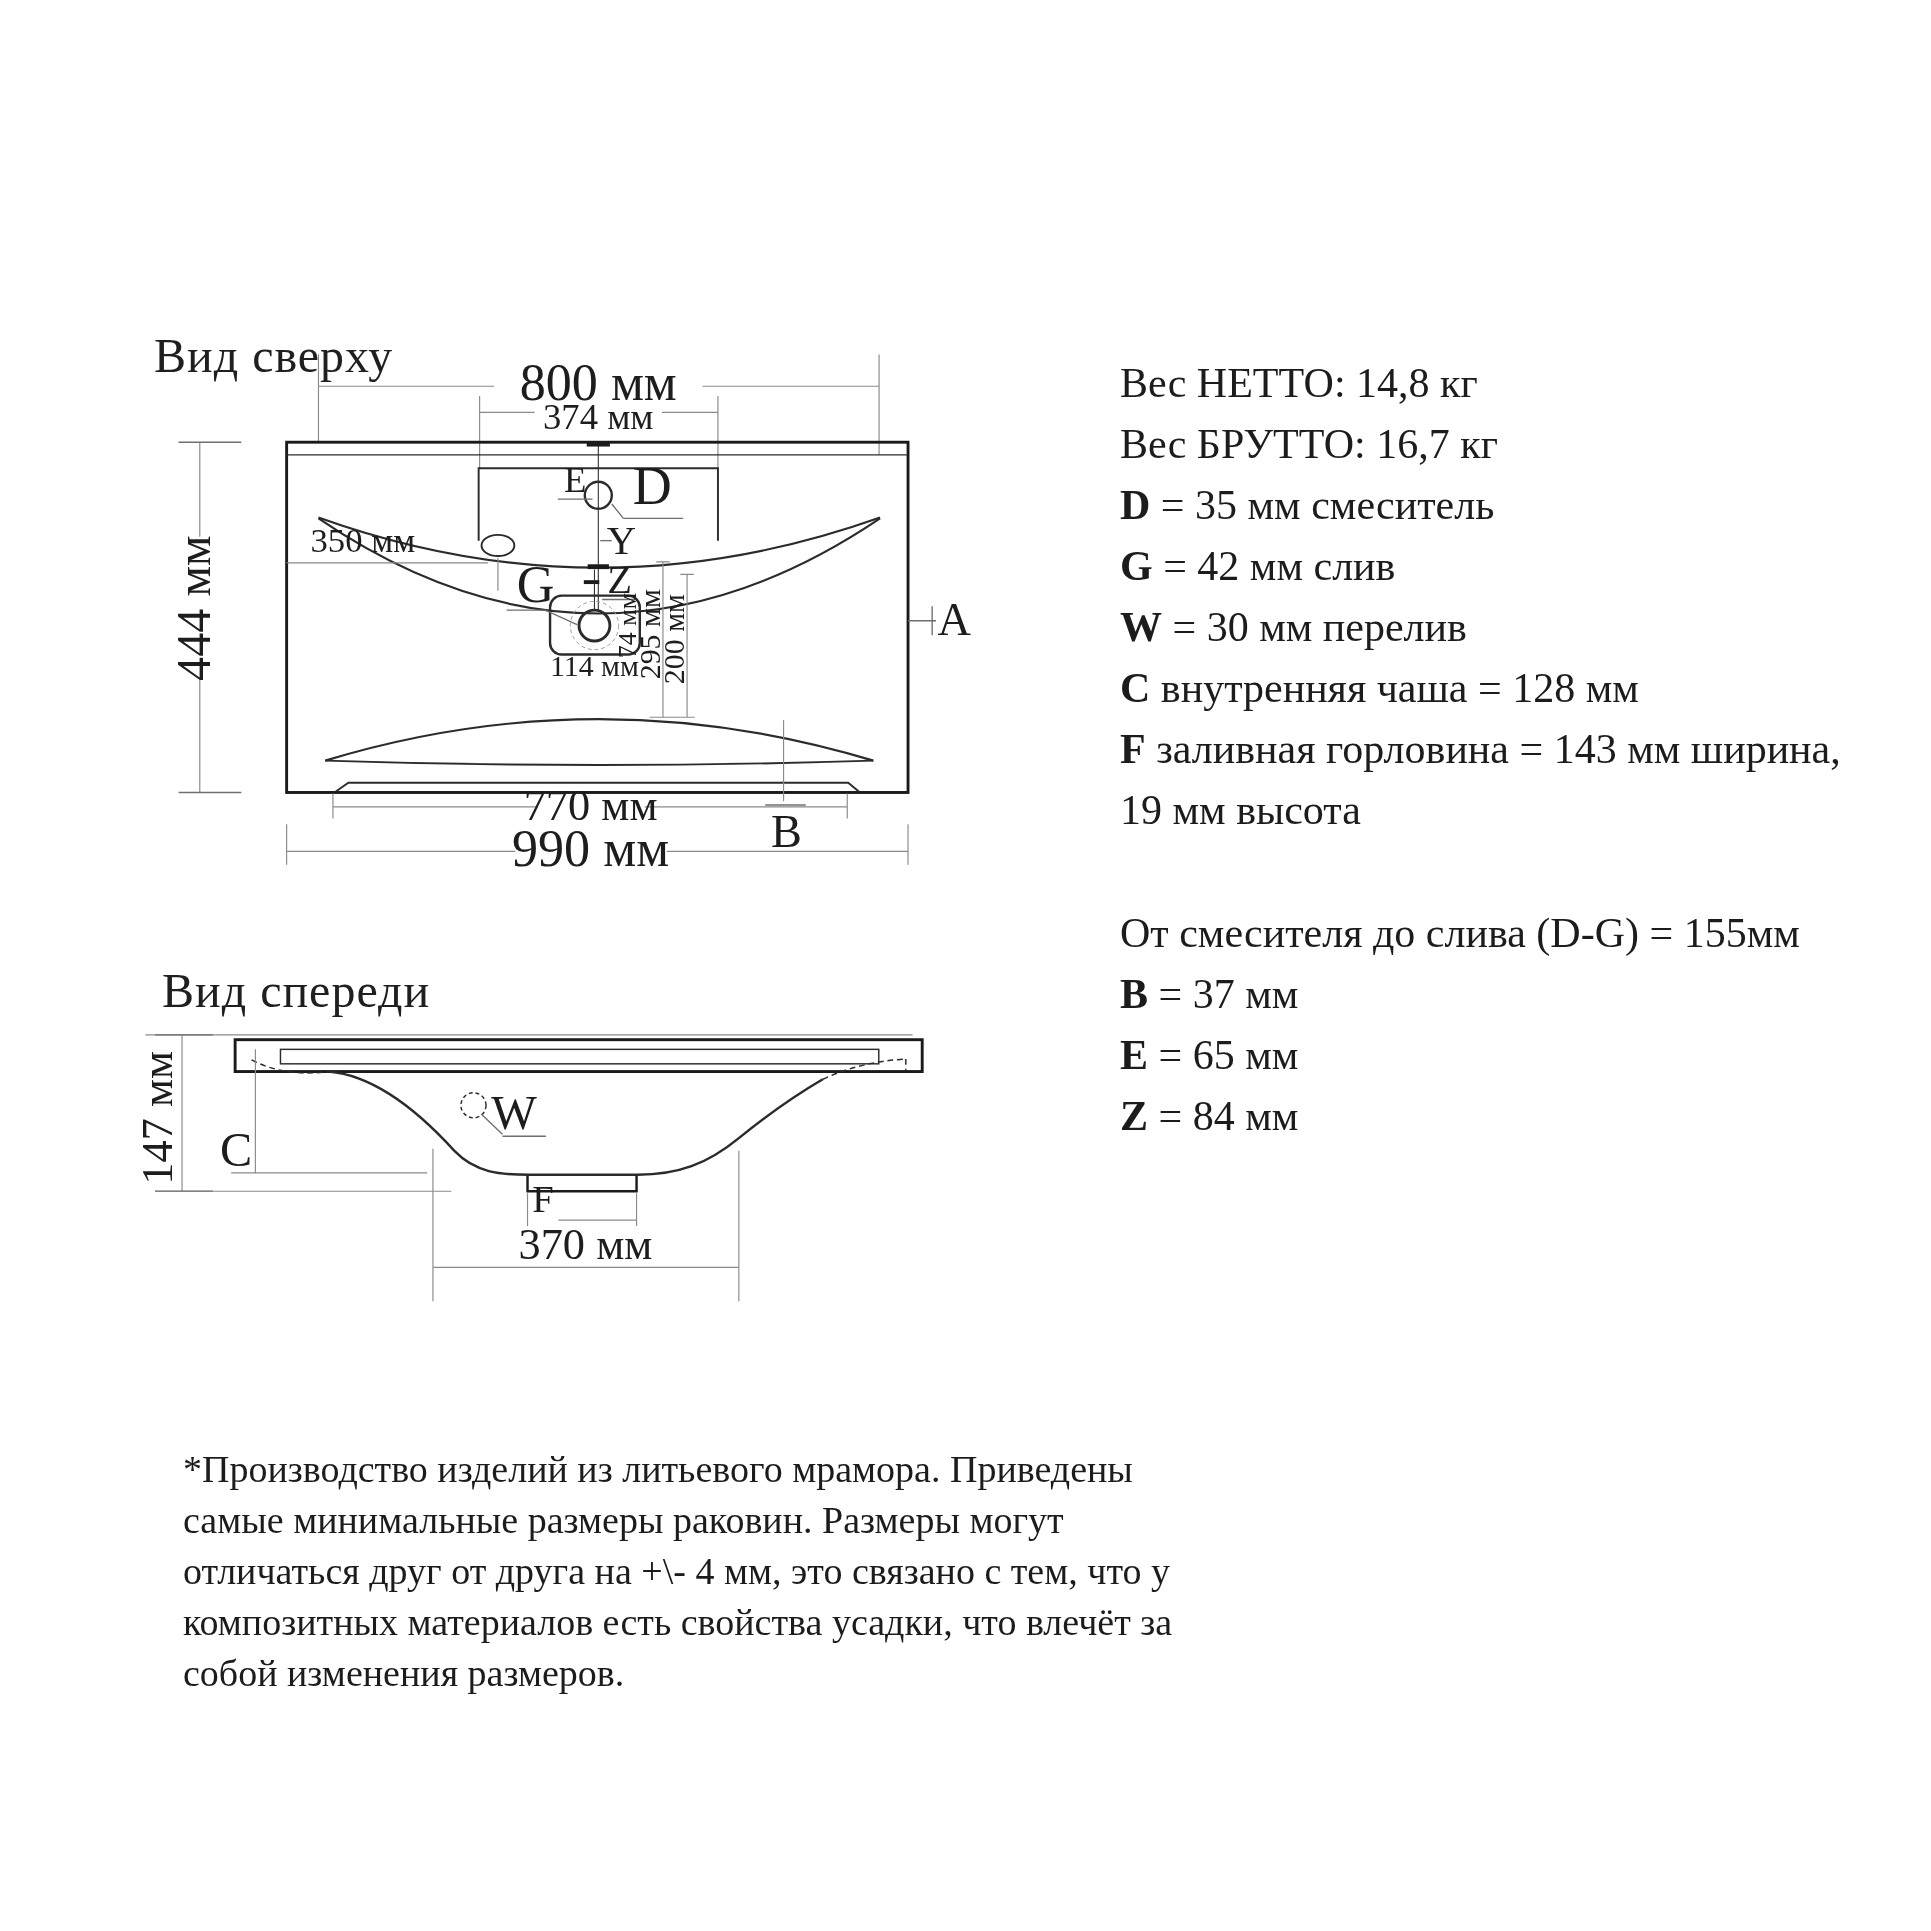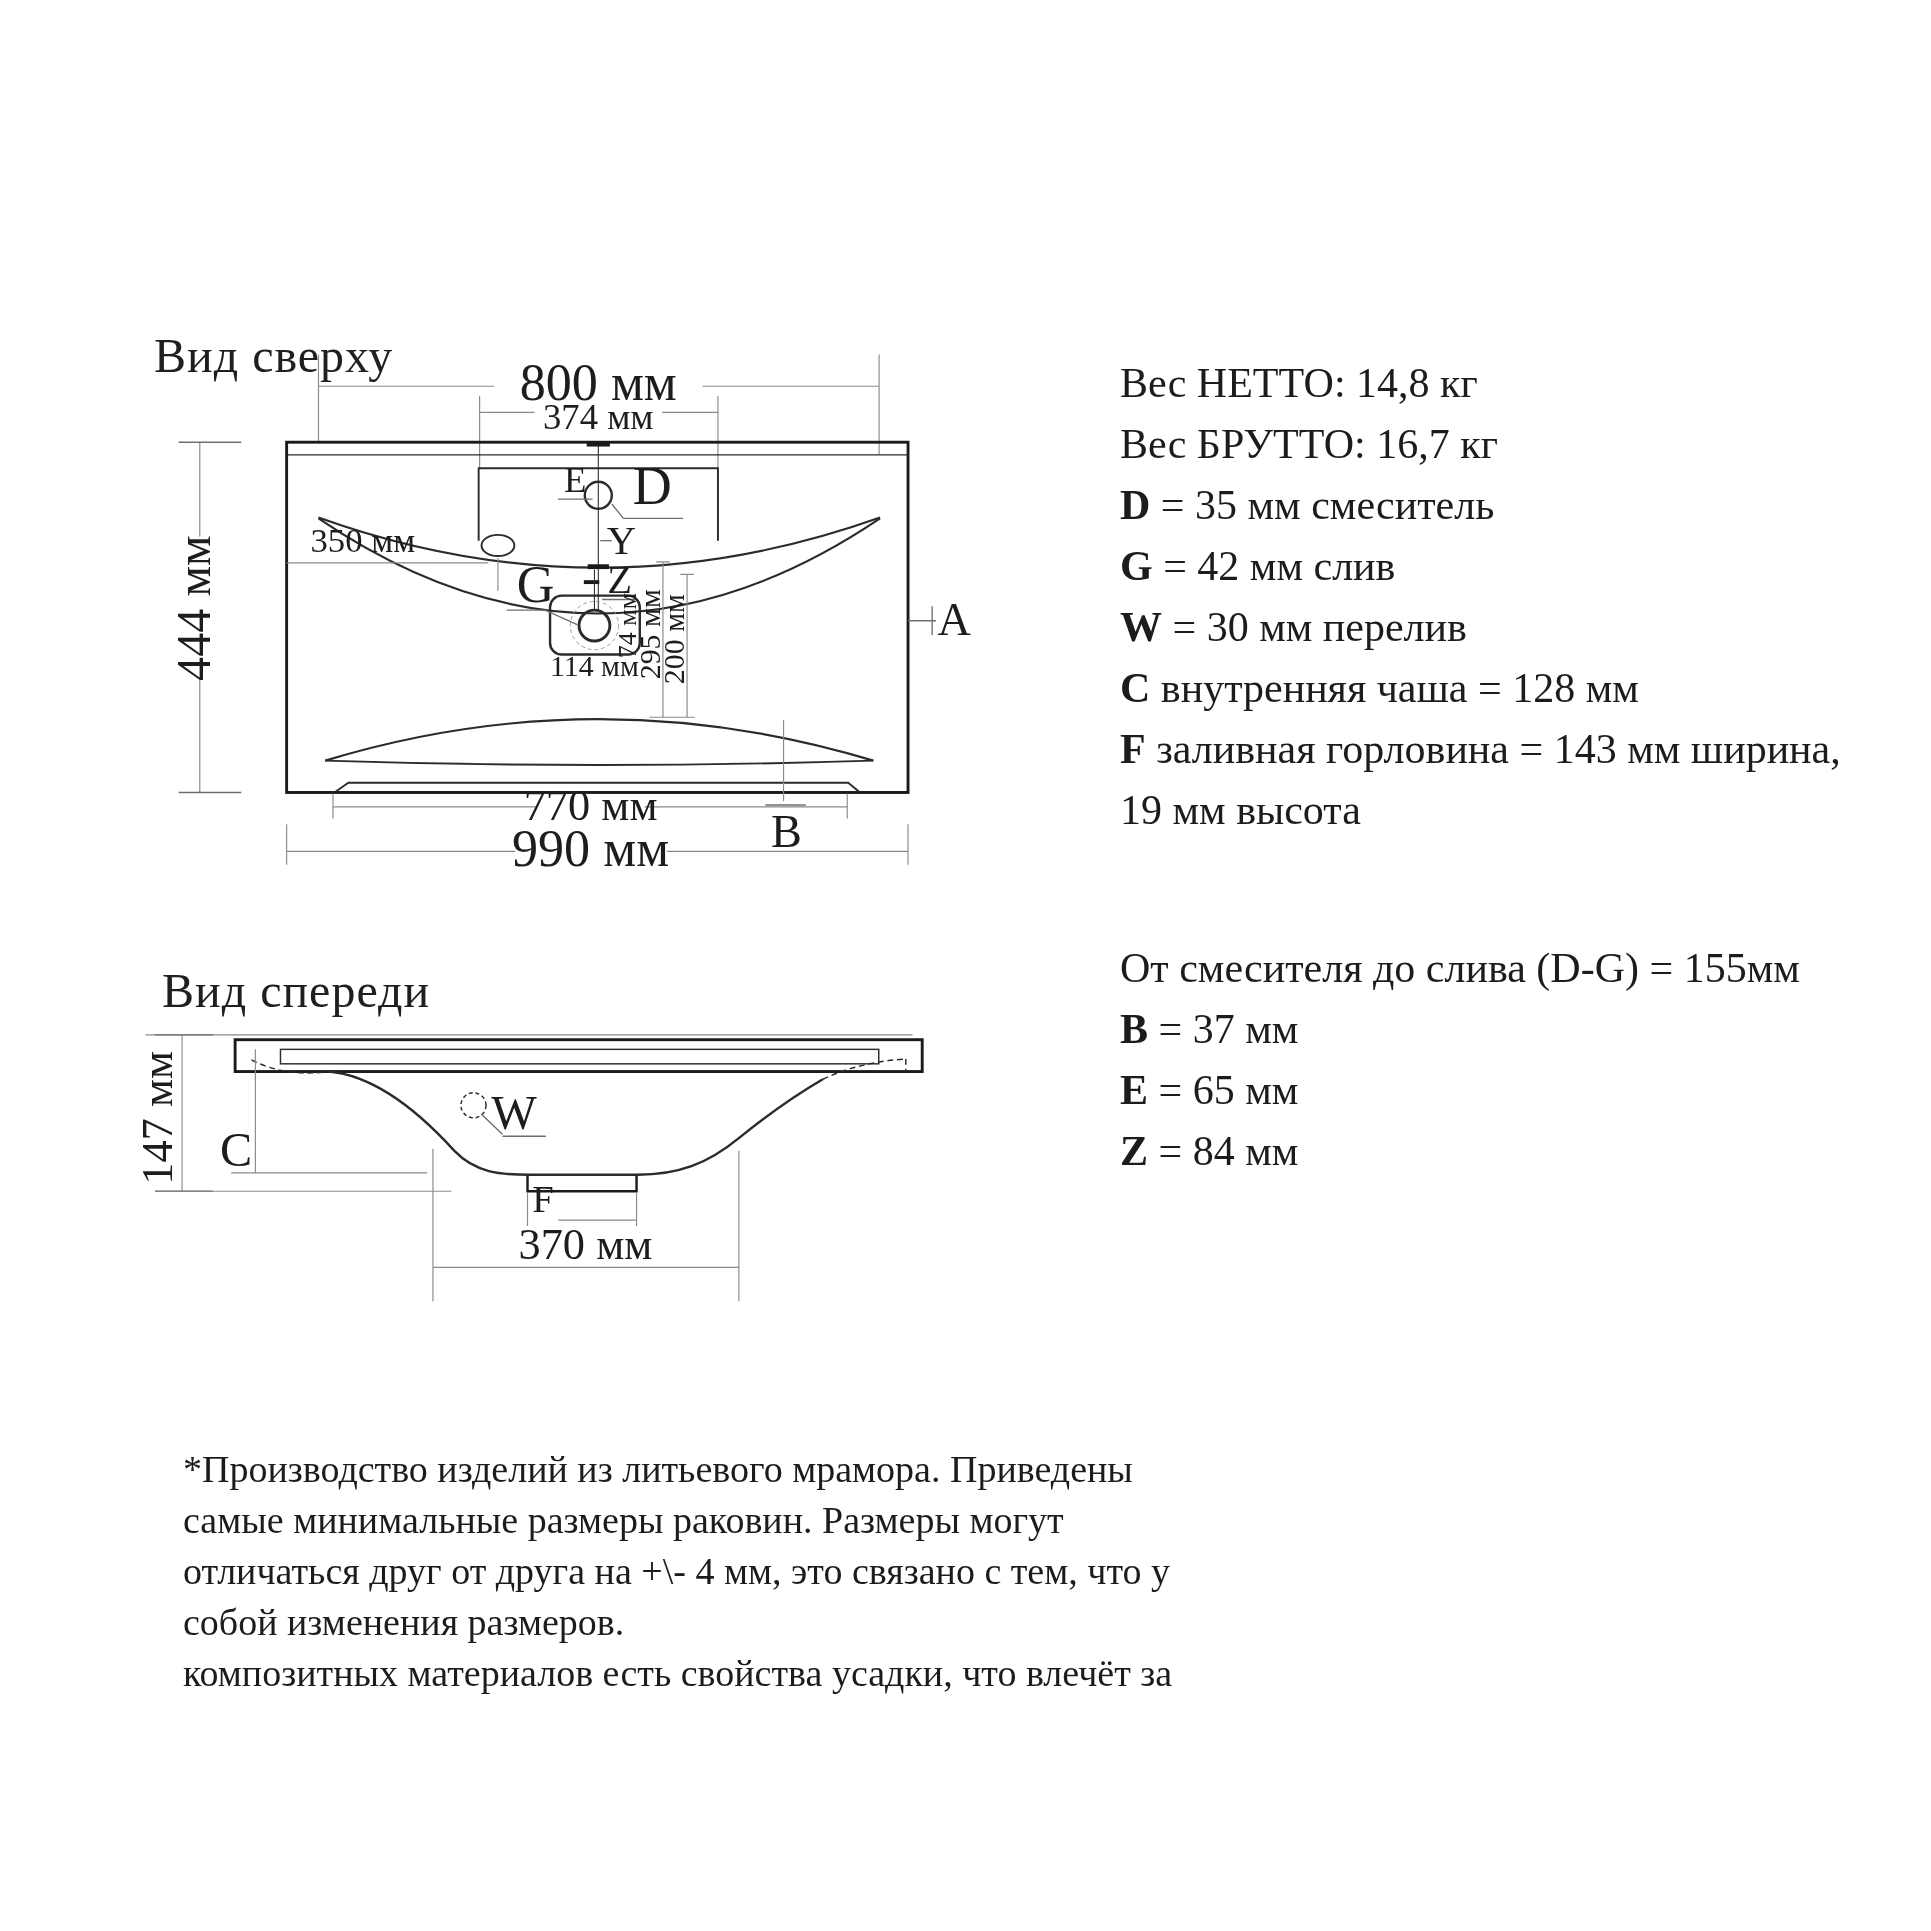--- a/index.html
+++ b/index.html
@@ -113,21 +113,21 @@
       <div class="spec-line">Вес НЕТТО: 14,8 кг</div>
       <div class="spec-line">Вес БРУТТО: 16,7 кг</div>
       <div class="spec-line"><b>D</b> = 35 мм смеситель</div>
       <div class="spec-line"><b>G</b> = 42 мм слив</div>
       <div class="spec-line"><b>W</b> = 30 мм перелив</div>
       <div class="spec-line"><b>C</b> внутренняя чаша = 128 мм</div>
       <div class="spec-line"><b>F</b> заливная горловина = 143 мм ширина,</div>
       <div class="spec-line">19 мм высота</div>
     </div>
 
-  <div class="abs spec-col" style="left:1120px;top:938px;">
+  <div class="abs spec-col" style="left:1120px;top:903px;">
       <div class="spec-line">От смесителя до слива (D-G) = 155мм</div>
       <div class="spec-line"><b>B</b> = 37 мм</div>
       <div class="spec-line"><b>E</b> = 65 мм</div>
       <div class="spec-line"><b>Z</b> = 84 мм</div>
     </div>
 
   <div class="abs view-title" style="left:162px;top:963px;text-align:right;">Вид спереди</div>
 
   <svg class="abs" style="left:87px;top:1004px;" width="937" height="386" viewBox="0 0 970 400">
 
@@ -158,18 +158,18 @@
     <path class="dim" d="M488,224 H569 M456,196 V230 M569,196 V230"></path>
 
     <text x="516" y="264" text-anchor="middle" font-size="46">370 мм</text>
     <path class="dim" d="M358,273 H675 M358,150 V308 M675,152 V308"></path>
   </svg>
 
   <div class="abs footnote" style="left:183px;top:1444px;">
       <div class="spec-line">*Производство изделий из литьевого мрамора. Приведены</div>
       <div class="spec-line">самые минимальные размеры раковин. Размеры могут</div>
       <div class="spec-line">отличаться друг от друга на +\- 4 мм, это связано с тем, что у</div>
+      <div class="spec-line">композитных материалов есть свойства усадки, что влечёт за</div>
       <div class="spec-line">собой изменения размеров.</div>
-      <div class="spec-line">композитных материалов есть свойства усадки, что влечёт за</div>
     </div>
 
 </div>
 
 
 </body></html>

